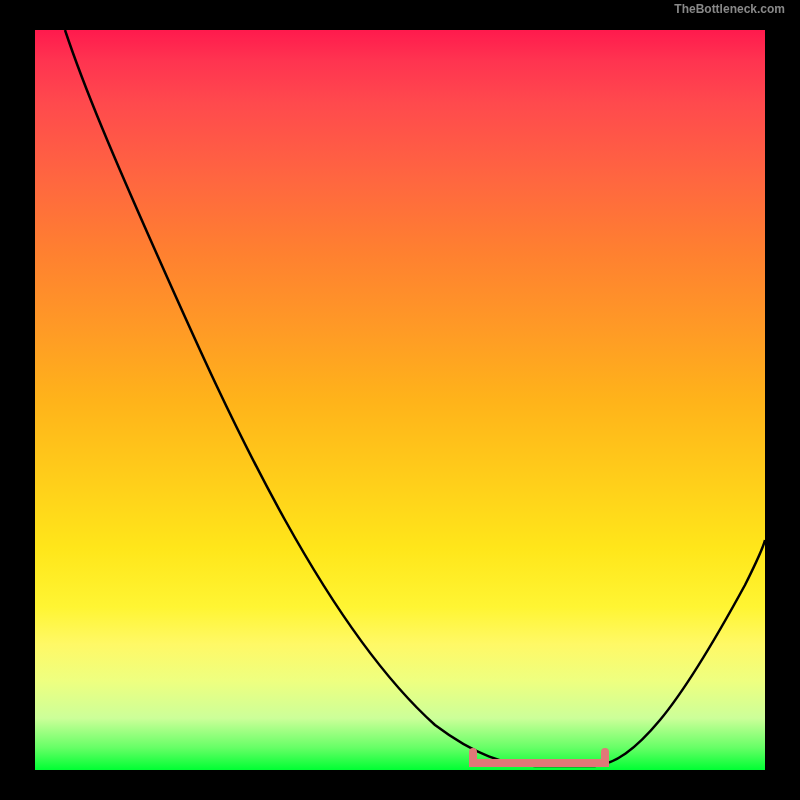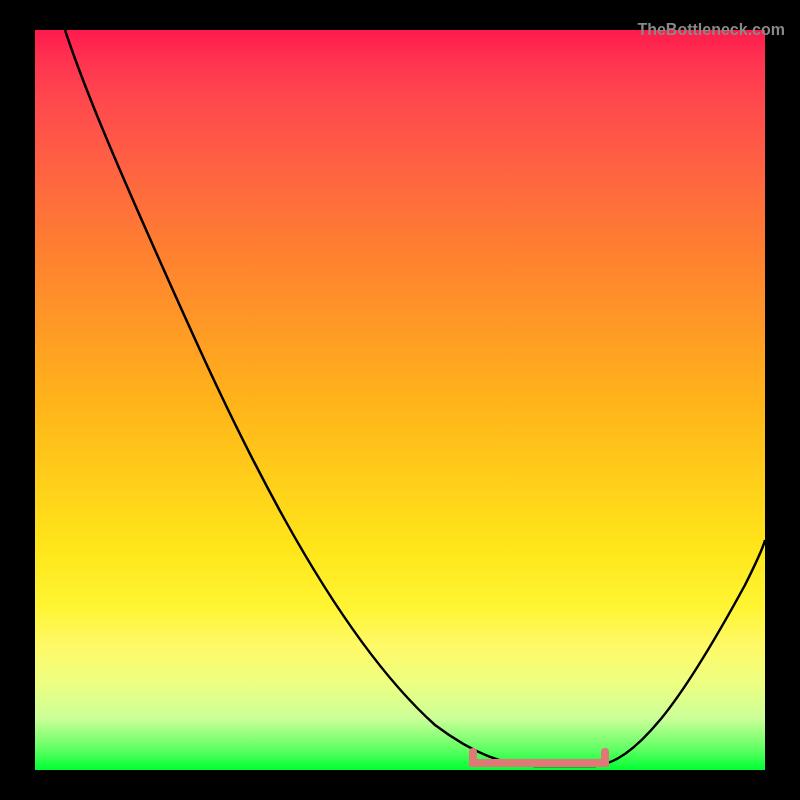--- a/index.html
+++ b/index.html
@@ -9,25 +9,25 @@
     }
     body {
       width: 800px;
       height: 800px;
       background: #000;
       position: relative;
       overflow: hidden;
     }
     .watermark {
       position: absolute;
-      top: 21px;
+      top: 2px;
       right: 15px;
       color: #888;
       font-family: Arial, sans-serif;
-      font-size: 16px;
+      font-size: 12px;
       font-weight: bold;
       z-index: 10;
     }
     .chart-container {
       position: absolute;
       left: 35px;
       top: 30px;
       width: 730px;
       height: 740px;
     }

